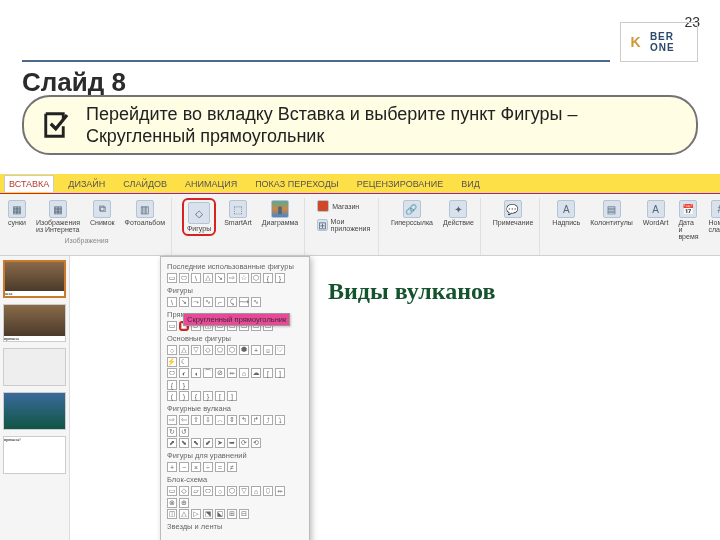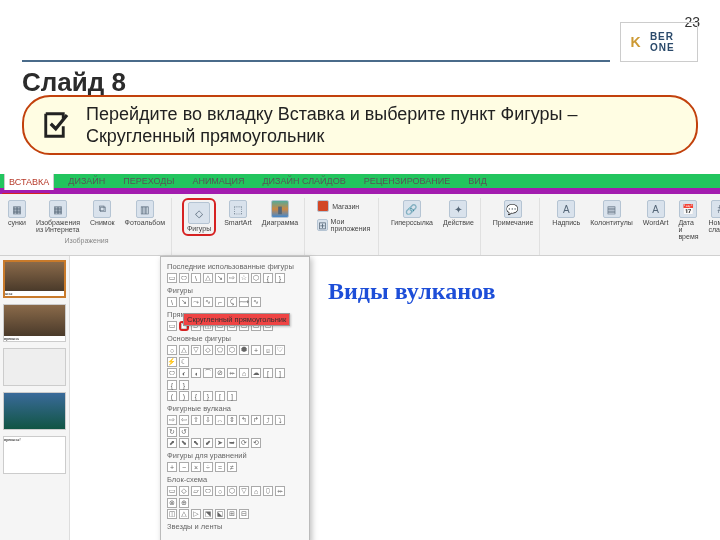--- a/index.html
+++ b/index.html
@@ -6,55 +6,55 @@
   body { width: 720px; height: 540px; background: #fff; font-family: Arial, sans-serif; position: relative; overflow: hidden; }
 
   .page-number { position: absolute; top: 14px; right: 20px; font-size: 14px; color: #333; }
   .slide-title { position: absolute; top: 26px; left: 22px; font-size: 26px; font-weight: bold; color: #2b2b2b; margin-top: 41px; }
   .title-rule { position: absolute; top: 60px; left: 22px; right: 110px; height: 2px; background: #4a6b8a; }
   .logo { position: absolute; top: 22px; right: 22px; width: 78px; height: 40px; border: 1px solid #ccc; display: flex; }
   .logo-left { width: 38%; background: #fff; display:flex; align-items:center; justify-content:center; color:#c93; font-weight:bold; font-size:14px; }
   .logo-right { flex:1; display:flex; flex-direction:column; align-items:flex-start; justify-content:center; }
   .logo-right span { font-size:10px; font-weight:bold; letter-spacing:1px; color:#2b4a6b; }
 
-  .instruction-box { position: absolute; top: 95px; left: 22px; right: 22px; height: 60px; background: #fffde3; border: 2px solid #c2410c; border-radius: 28px; display:flex; align-items:center; padding: 0 18px; gap: 14px; }
+  .instruction-box { position: absolute; top: 95px; left: 22px; right: 22px; height: 60px; background: #fffde3; border: 2px solid #737373; border-radius: 28px; display:flex; align-items:center; padding: 0 18px; gap: 14px; }
   .check-icon { width: 30px; height: 30px; flex-shrink:0; }
   .instruction-text { font-size: 18px; color: #222; line-height: 1.25; }
 
   .screenshot { position: absolute; top: 174px; left: 0; right: 0; bottom: 0; background: #fff; overflow:hidden; }
-  .ribbon-tabs { display:flex; align-items:center; height: 20px; background:#22c55e; padding-left: 4px; gap: 10px; font-size: 9px; color:#555; border-bottom:6px solid #a21caf; }
+  .ribbon-tabs { display:flex; align-items:center; height: 20px; background:#fde047; padding-left: 4px; gap: 10px; font-size: 9px; color:#555; border-bottom:1px solid #a21caf; }
   .ribbon-tab { padding: 3px 4px; }
   .ribbon-tab.active { background:#fff; color:#b73a2a; border:1px solid #ccc; border-bottom:none; }
   .red-underline { position:absolute; top:19px; left:2px; width:48px; height:3px; background:#d62222; border-radius:1px; }
 
   .ribbon { display:flex; height: 62px; background:#f3f3f3; border-bottom:1px solid #d0d0d0; padding: 4px 2px 0 2px; gap: 6px; position:relative; }
   .ribbon-group { display:flex; flex-direction:column; align-items:center; padding: 0 4px; border-right:1px solid #e0e0e0; }
   .ribbon-row { display:flex; gap:6px; align-items:flex-start; }
   .ribbon-btn { display:flex; flex-direction:column; align-items:center; gap:1px; font-size:7px; color:#444; cursor:pointer; padding:2px; }
   .ribbon-btn .ico { width:18px; height:18px; background:#d9e2ec; border:1px solid #b5c4d3; border-radius:2px; display:flex; align-items:center; justify-content:center; font-size:10px; color:#567; }
   .ribbon-btn.large .ico { width:22px; height:22px; }
   .group-label { font-size:7px; color:#888; margin-top:2px; }
 
   .shapes-btn { border:2px solid #d62222; border-radius:6px; padding:2px 3px; }
 
   .dropdown { position:absolute; top:82px; left:160px; width:150px; background:#f7f7f7; border:1px solid #bbb; box-shadow:2px 2px 6px rgba(0,0,0,0.25); font-size:7.5px; color:#555; padding-bottom:6px; }
   .dropdown-section { padding: 2px 14px 3px 6px; }
   .dropdown-header { color:#666; margin: 3px 0 2px 0; font-size:7.5px; }
   .shape-row { display:flex; flex-wrap:wrap; gap:2px; margin-bottom:1px; }
   .shape-cell { width:10px; height:10px; border:1px solid #aaa; background:#fff; font-size:7px; display:flex; align-items:center; justify-content:center; color:#666; }
   .rounded-highlight { border:2px solid #d62222 !important; border-radius:3px; }
-  .tooltip { position:absolute; top:56px; left:22px; background:#ef4444; border:1px solid #999; padding:1px 3px; font-size:7.5px; white-space:nowrap; color:#333; box-shadow:1px 1px 2px rgba(0,0,0,0.2); }
+  .tooltip { position:absolute; top:56px; left:22px; background:#ec4899; border:1px solid #999; padding:1px 3px; font-size:7.5px; white-space:nowrap; color:#333; box-shadow:1px 1px 2px rgba(0,0,0,0.2); }
 
   .thumb-panel { position:absolute; top:82px; left:0; width:70px; bottom:0; background:#f5f5f5; border-right:1px solid #ddd; padding:4px 3px; display:flex; flex-direction:column; gap:6px; overflow:hidden; }
   .thumb { background:#fff; border:1px solid #ccc; height:38px; display:flex; flex-direction:column; font-size:4px; overflow:hidden; }
   .thumb .timg { flex:1; background:linear-gradient(#8a6a4a,#4a3a2a); }
   .thumb.sel { border:2px solid #c97a2a; }
 
   .slide-canvas { position:absolute; top:82px; left:320px; right:0; bottom:0; background:#fff; padding:20px 8px; }
-  .canvas-title { color:#1d4ed8; font-family: Georgia, serif; font-weight:bold; font-size:24px; text-align:left; line-height:1.3; }
+  .canvas-title { color:#14532d; font-family: Georgia, serif; font-weight:bold; font-size:24px; text-align:left; line-height:1.3; }
 </style>
 </head>
 <body>
 
 <div class="page-number">23</div>
 <div class="slide-title">Слайд 8</div>
 <div class="title-rule"></div>
 
 <div class="logo">
   <div class="logo-left">K</div>
@@ -69,23 +69,23 @@
     <path d="M3 3 h14 v4 M17 13 v8 h-14 v-18" fill="none" stroke="#222" stroke-width="2.3"></path>
     <path d="M7 11 l4 4 l9 -11" fill="none" stroke="#222" stroke-width="2.6"></path>
   </svg>
   <div class="instruction-text">Перейдите во вкладку Вставка и выберите пункт Фигуры – Скругленный прямоугольник</div>
 </div>
 
 <div class="screenshot">
   <div class="ribbon-tabs">
     <div class="ribbon-tab active">ВСТАВКА</div>
     <div class="ribbon-tab">ДИЗАЙН</div>
-    <div class="ribbon-tab">ПЕРЕХОДЫ</div>
+    <div class="ribbon-tab">СЛАЙДОВ</div>
     <div class="ribbon-tab">АНИМАЦИЯ</div>
-    <div class="ribbon-tab">ДИЗАЙН СЛАЙДОВ</div>
+    <div class="ribbon-tab">ПОКАЗ ПЕРЕХОДЫ</div>
     <div class="ribbon-tab">РЕЦЕНЗИРОВАНИЕ</div>
     <div class="ribbon-tab">ВИД</div>
   </div>
   <div class="red-underline"></div>
 
   <div class="ribbon">
     <div class="ribbon-group">
       <div class="ribbon-row">
         <div class="ribbon-btn">
             <div class="ico">▦</div>

